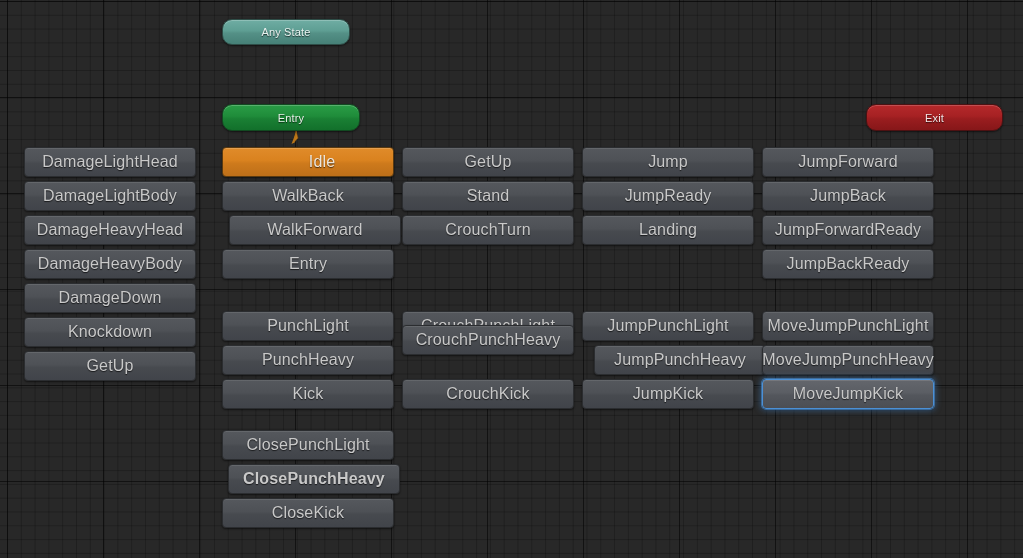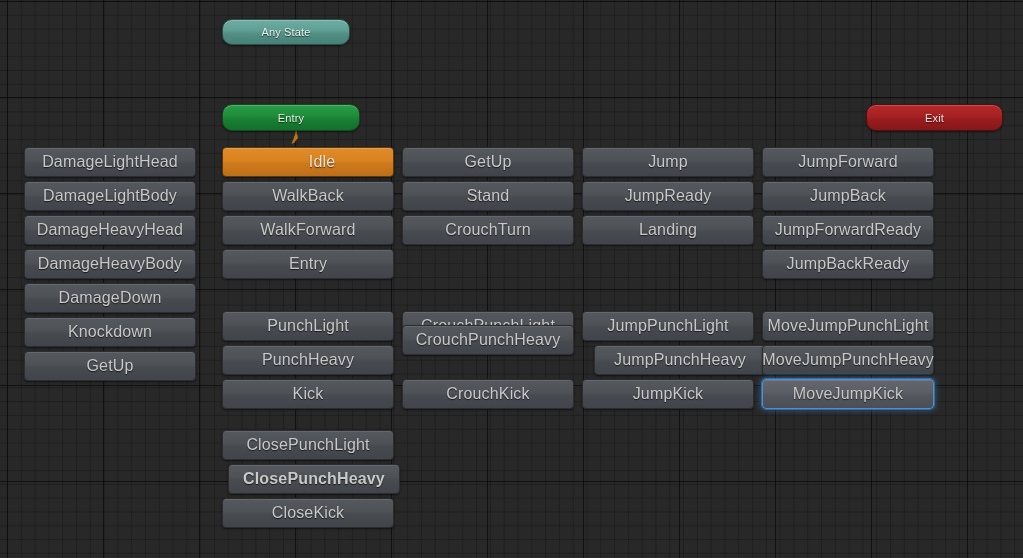--- a/index.html
+++ b/index.html
@@ -168,21 +168,21 @@
           <span>GetUp</span>
         </div>
       </div>
       <div>
         <div class="node default-state" style="left: 222px; top: 147px; width: 172px; height: 30px;">
           <span>Idle</span>
         </div>
         <div class="node state" style="left: 222px; top: 181px; width: 172px; height: 30px;">
           <span>WalkBack</span>
         </div>
-        <div class="node state" style="left: 222px; top: 215px; width: 172px; height: 30px;">
+        <div class="node state" style="left: 229px; top: 215px; width: 172px; height: 30px;">
           <span>WalkForward</span>
         </div>
         <div class="node state" style="left: 222px; top: 249px; width: 172px; height: 30px;">
           <span>Entry</span>
         </div>
         <div class="node state" style="left: 222px; top: 311px; width: 172px; height: 30px;">
           <span>PunchLight</span>
         </div>
         <div class="node state" style="left: 222px; top: 345px; width: 172px; height: 30px;">
           <span>PunchHeavy</span>

